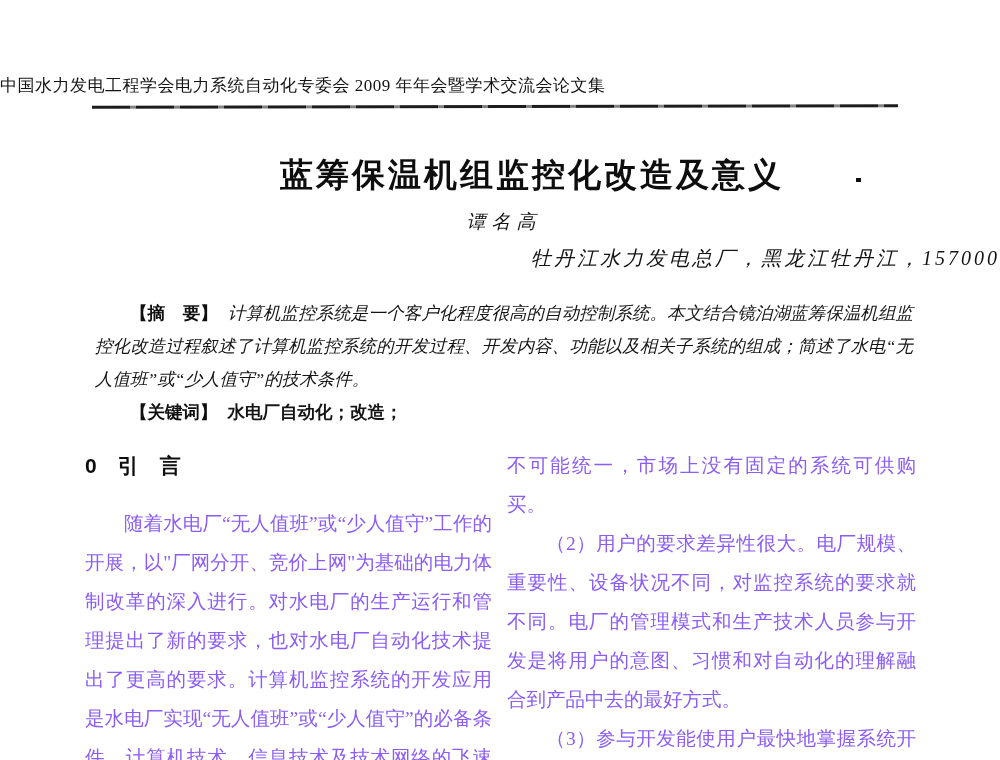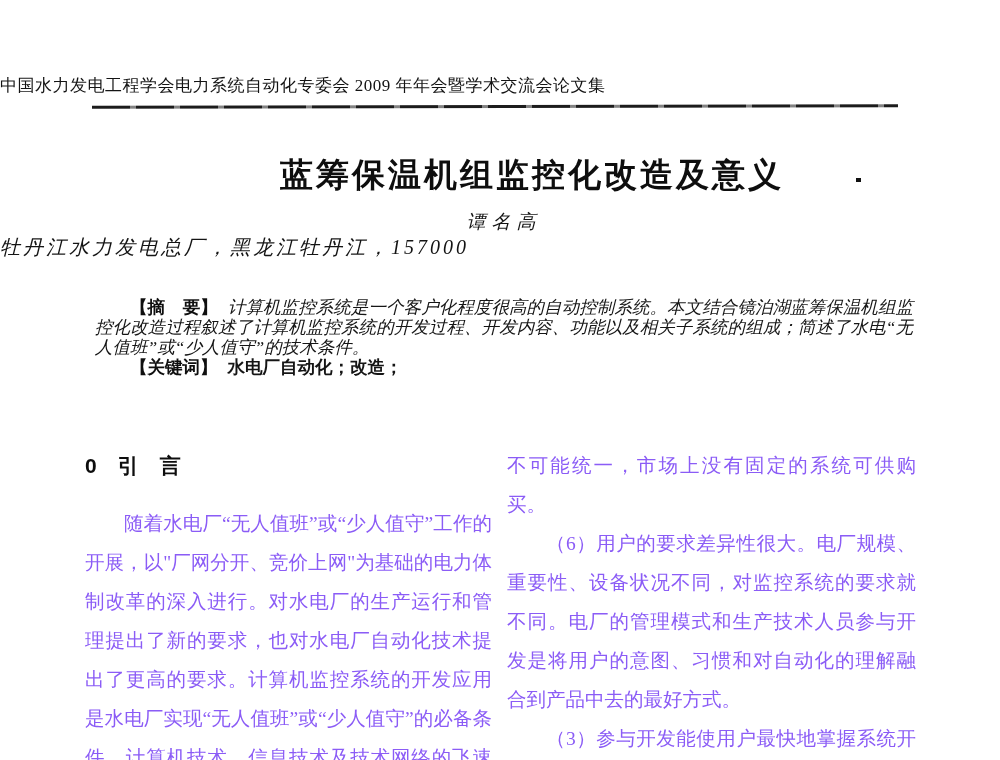--- a/index.html
+++ b/index.html
@@ -69,40 +69,40 @@
     width: 100%;
     text-align: center;
     font-size: 19px;
     font-style: italic;
     letter-spacing: 6px;
     color: #141414;
   }
 
   .author-affiliation {
     position: absolute;
-    top: 234px;
+    top: 245px;
     left: 0;
     width: 100%;
-    text-align: left;
+    text-align: right;
     font-size: 20px;
     font-style: italic;
     letter-spacing: 3px;
     color: #141414;
   }
 
   .abstract-block {
     position: absolute;
     top: 297px;
     left: 95px;
     width: 818px;
   }
   .abstract-block p {
     margin: 0;
     font-size: 17.5px;
-    line-height: 20px;
+    line-height: 33px;
     text-align: justify;
     font-style: italic;
     color: #151515;
   }
   .abstract-block p.indent {
     text-indent: 2em;
   }
   .meta-label {
     font-style: normal;
     font-weight: bold;
@@ -171,17 +171,17 @@
     <p class="indent keywords-line"><span class="meta-label">【关键词】</span><span class="kw-text">水电厂自动化；改造；</span></p>
   </div>
 
   <div class="column col-left">
     <h2 class="section-heading">0　引　言</h2>
     <p class="body-par indent">随着水电厂“无人值班”或“少人值守”工作的开展，以"厂网分开、竞价上网"为基础的电力体制改革的深入进行。对水电厂的生产运行和管理提出了新的要求，也对水电厂自动化技术提出了更高的要求。计算机监控系统的开发应用是水电厂实现“无人值班”或“少人值守”的必备条件。计算机技术、信息技术及技术网络的飞速发展，给水电厂自动化系统无论在结构上还是在功</p>
   </div>
 
   <div class="column col-right">
     <p class="body-par">不可能统一，市场上没有固定的系统可供购买。</p>
-    <p class="body-par indent">（6）用户的要求差异性很大。电厂规模、重要性、设备状况不同，对监控系统的要求就不同。电厂的管理模式和生产技术人员参与开发是将用户的意图、习惯和对自动化的理解融合到产品中去的最好方式。</p>
+    <p class="body-par indent">（2）用户的要求差异性很大。电厂规模、重要性、设备状况不同，对监控系统的要求就不同。电厂的管理模式和生产技术人员参与开发是将用户的意图、习惯和对自动化的理解融合到产品中去的最好方式。</p>
     <p class="body-par indent">（3）参与开发能使用户最快地掌握系统开发技术，有利于用户对系统的升级、改进、完善及维护，更好地使用系统各项功能。</p>
   </div>
 
 </div>
 
 </body></html>

